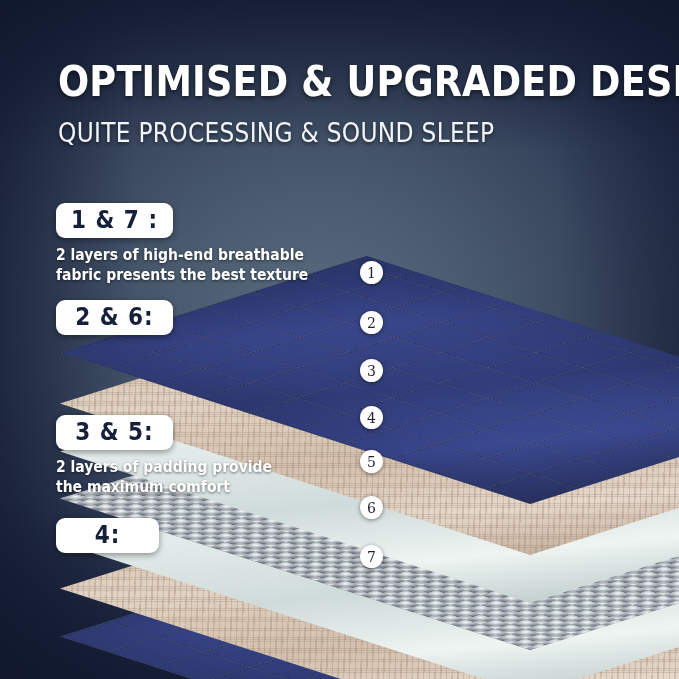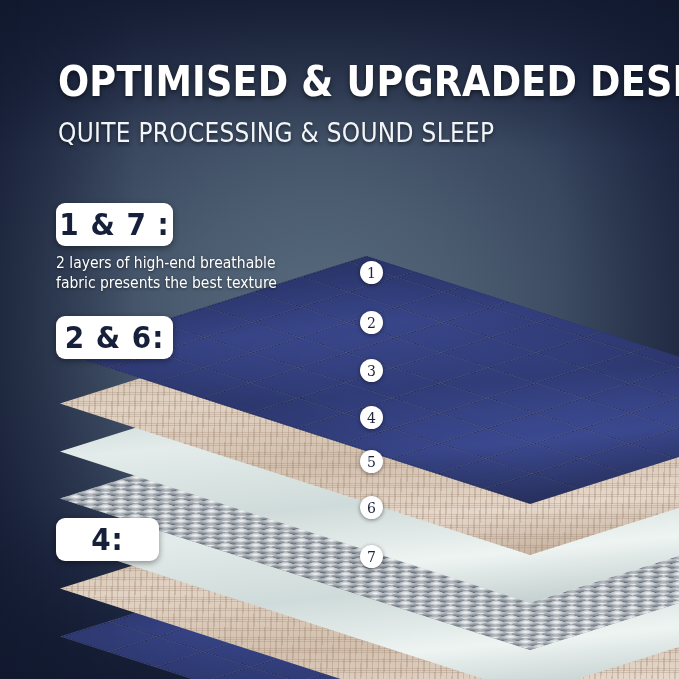--- a/index.html
+++ b/index.html
@@ -40,27 +40,27 @@
   
   #blocks{position:absolute;left:0;top:0;width:320px;z-index:40;}
   .blk{position:absolute;left:56px;width:258px;}
   .chip{
     display:inline-block;background:#fff;border-radius:9px;
     padding:3px 0 4px 0;min-width:103px;text-align:center;
     box-shadow:0 2px 6px rgba(0,0,0,.40);
   }
   .chip span{
     font-family:"DejaVu Sans Condensed","Liberation Sans Narrow","Liberation Sans",sans-serif;
-    font-weight:600;font-size:31px;color:#16203a;letter-spacing:1px;
+    font-weight:600;font-size:24px;color:#16203a;letter-spacing:1px;
   }
   .chip.wide{min-width:117px;}
   .desc{
     margin-top:8px;color:#ffffff;
     font-family:"DejaVu Sans Condensed","Liberation Sans Narrow","Liberation Sans",sans-serif;
-    font-weight:400;font-size:15.5px;line-height:1.26;
+    font-weight:700;font-size:15.5px;line-height:1.26;
     text-shadow:0 1px 3px rgba(0,0,0,.55);
     white-space:pre-line;
   }
 
   
   #stack{position:absolute;left:0;top:0;width:679px;height:679px;z-index:20;}
   .slab{
     position:absolute;
     transform-origin:0 0;
   }
@@ -200,27 +200,32 @@
   <div id="blocks">
 
     <div class="blk" style="top:203px;">
       <div class="chip wide">
         <span>1 &amp; 7 :</span>
       </div>
       <div class="desc">2 layers of high-end breathable
 fabric presents the best texture</div>
     </div>
 
-    <div class="blk" style="top:316px;">
+    <div class="blk" style="top:300px;">
       <div class="chip wide">
         <span>2 &amp; 6:</span>
       </div>
     </div>
 
     <div class="blk" style="top:415px;">
+      <div class="chip wide">
+        <span>3 &amp; 5:</span>
+      </div>
+      <div class="desc">2 layers of padding provide
+the maximum comfort</div>
     </div>
 
     <div class="blk" style="top:518px;">
       <div class="chip">
         <span>4:</span>
       </div>
     </div>
   </div>
 
 </div>

